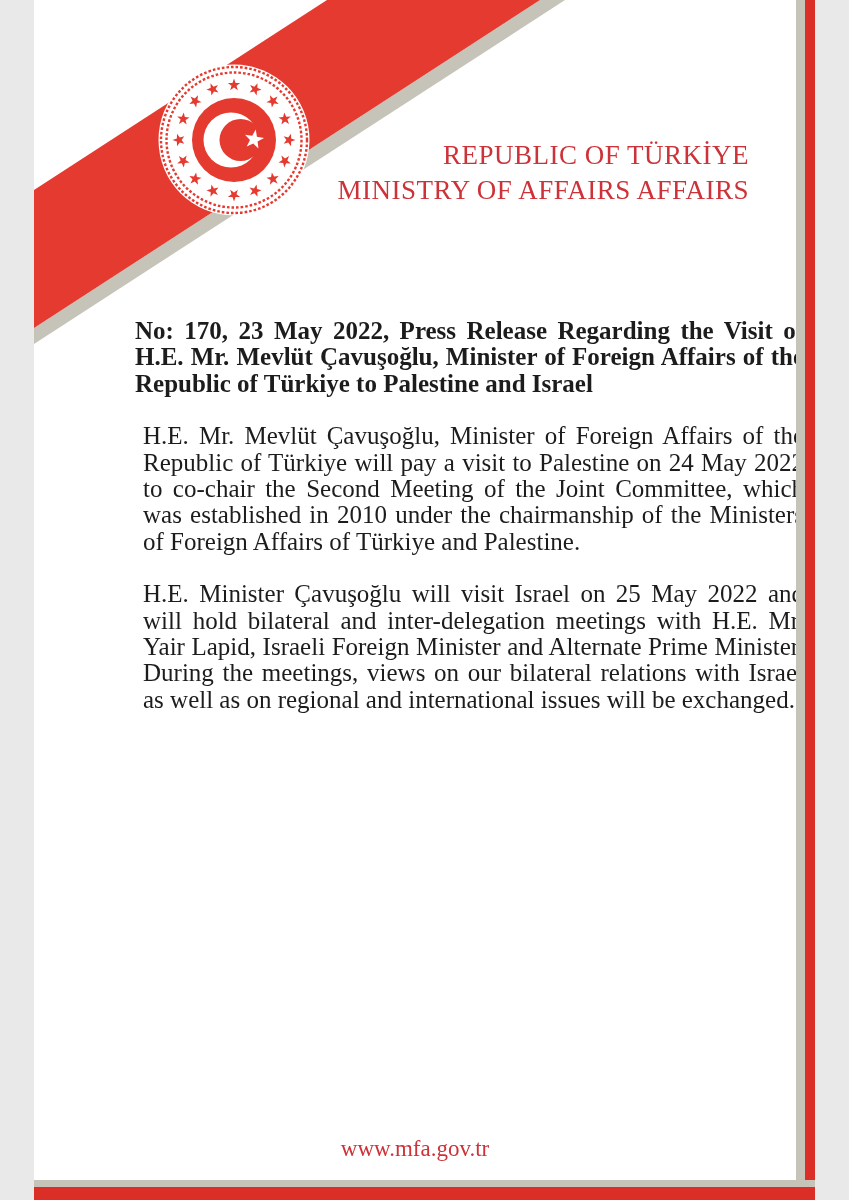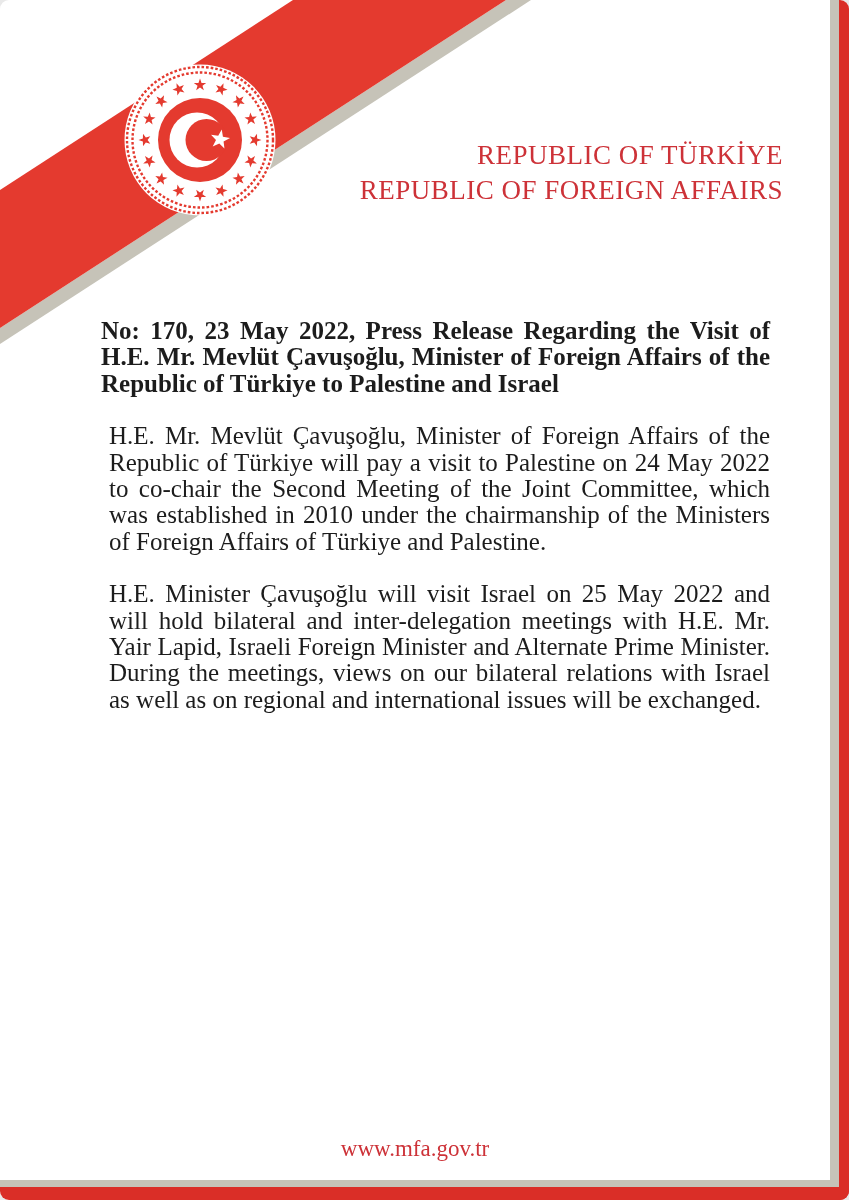--- a/index.html
+++ b/index.html
@@ -1,24 +1,23 @@
 <!DOCTYPE html>
 <html style="--band-red: #E43A2F; --bar-red: #DA2E27; --shadow-gray: #C6C3B8; --text-red: #CD3238; --body-text: #1C1C1C;"><head>
 <meta charset="utf-8">
 <style>
   html, body { margin: 0; padding: 0; background: #e9e9e9; }
   .page {
     position: relative;
-    width: 849px;
+    width: 781px;
     height: 1200px;
     margin: 0 auto;
     background: #ffffff;
     overflow: hidden;
     font-family: "Liberation Serif", serif;
-    border-radius: 9px;
   }
 
   
   .banner {
     position: absolute;
     top: 0; left: 0;
     width: 849px; height: 360px;
     display: block;
   }
   .fill-red    { fill: var(--band-red, #E43A2F); }
@@ -135,21 +134,21 @@
       <g>
         <circle cx="-3" cy="0" r="27.5" class="fill-white"></circle>
         <circle cx="6.5" cy="0" r="21" class="fill-red"></circle>
         <use href="#star5" class="fill-white" transform="translate(20,-0.5) rotate(10) scale(1.45)"></use>
       </g>
     </g>
   </svg>
 
   <div class="header-text">
     <div>REPUBLIC OF TÜRKİYE</div>
-    <div>REPUBLIC OF FOREIGN AFFAIRS</div>
+    <div>MINISTRY OF AFFAIRS AFFAIRS</div>
   </div>
 
   <main class="content">
     <p class="title">No: 170, 23 May 2022, Press Release Regarding the Visit of H.E. Mr. Mevlüt Çavuşoğlu, Minister of Foreign Affairs of the Republic of Türkiye to Palestine and Israel</p>
     <p class="para">H.E. Mr. Mevlüt Çavuşoğlu, Minister of Foreign Affairs of the Republic of Türkiye will pay a visit to Palestine on 24 May 2022 to co-chair the Second Meeting of the Joint Committee, which was established in 2010 under the chairmanship of the Ministers of Foreign Affairs of Türkiye and Palestine.</p>
     <p class="para">H.E. Minister Çavuşoğlu will visit Israel on 25 May 2022 and will hold bilateral and inter-delegation meetings with H.E. Mr. Yair Lapid, Israeli Foreign Minister and Alternate Prime Minister. During the meetings, views on our bilateral relations with Israel as well as on regional and international issues will be exchanged.</p>
   </main>
 
   <div class="footer">
     <span class="footer-url">www.mfa.gov.tr</span>

